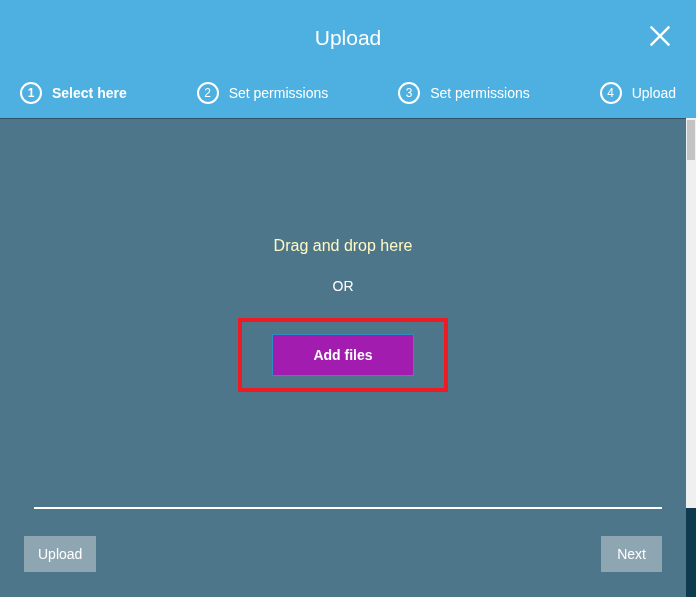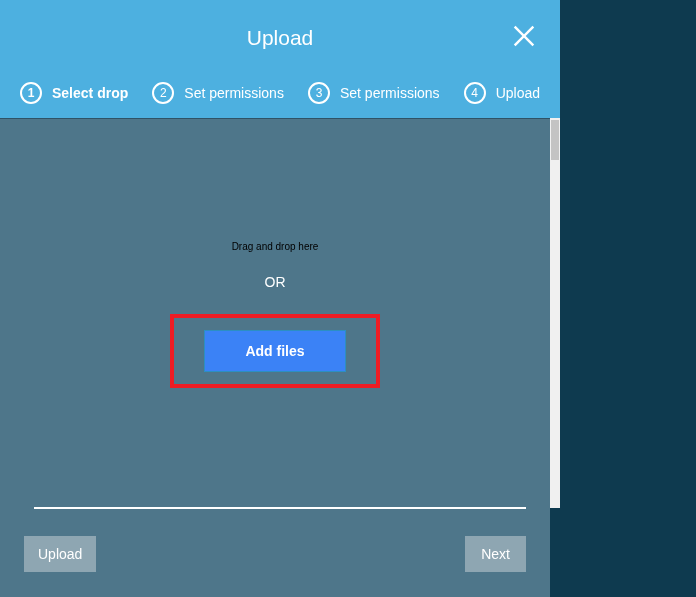--- a/index.html
+++ b/index.html
@@ -1,18 +1,18 @@
 <!DOCTYPE html>
 <html><head>
 <meta charset="utf-8">
 <style>
   * { box-sizing: border-box; margin: 0; padding: 0; }
   html, body { width: 696px; height: 597px; overflow: hidden; font-family: Arial, Helvetica, sans-serif; background:#0e3a4f; }
   .modal {
-    width: 560px;
+    width: 696px;
     height: 597px;
     background: #0e3a4f;
     position: relative;
   }
   .header {
     background: #4db0e0;
     color: #ffffff;
     height: 118px;
     position: relative;
   }
@@ -93,38 +93,38 @@
     top: 0;
     left: 0;
     right: 0;
     bottom: 89px;
     display: flex;
     flex-direction: column;
     align-items: center;
     justify-content: center;
   }
   .drop-text {
-    color: #000000;
-    font-size: 10px;
+    color: #fef9c3;
+    font-size: 16px;
     text-align: center;
     line-height: 1.4;
   }
   .drop-or {
     color: #ffffff;
     font-size: 14px;
     text-align: center;
     margin-top: 20px;
   }
   .highlight-box {
     margin-top: 24px;
     border: 4px solid #ed1c24;
     padding: 12px 30px;
   }
   .add-files-btn {
-    background: #3b82f6;
+    background: #a21caf;
     color: #ffffff;
     font-size: 14px;
     font-weight: bold;
     border: 1px solid #2c8fc2;
     padding: 12px 40px;
     cursor: pointer;
   }
   .divider {
     position: absolute;
     left: 34px;
@@ -166,21 +166,21 @@
     <div class="title">Upload</div>
     <div class="close-btn">
       <svg viewBox="0 0 24 24">
         <line x1="4" y1="4" x2="20" y2="20" stroke="#ffffff" stroke-width="2"></line>
         <line x1="20" y1="4" x2="4" y2="20" stroke="#ffffff" stroke-width="2"></line>
       </svg>
     </div>
     <div class="steps">
       <div class="step active">
         <span class="step-circle">1</span>
-        <span class="step-label">Select drop</span>
+        <span class="step-label">Select here</span>
       </div>
       <div class="step">
         <span class="step-circle">2</span>
         <span class="step-label">Set permissions</span>
       </div>
       <div class="step">
         <span class="step-circle">3</span>
         <span class="step-label">Set permissions</span>
       </div>
       <div class="step">

